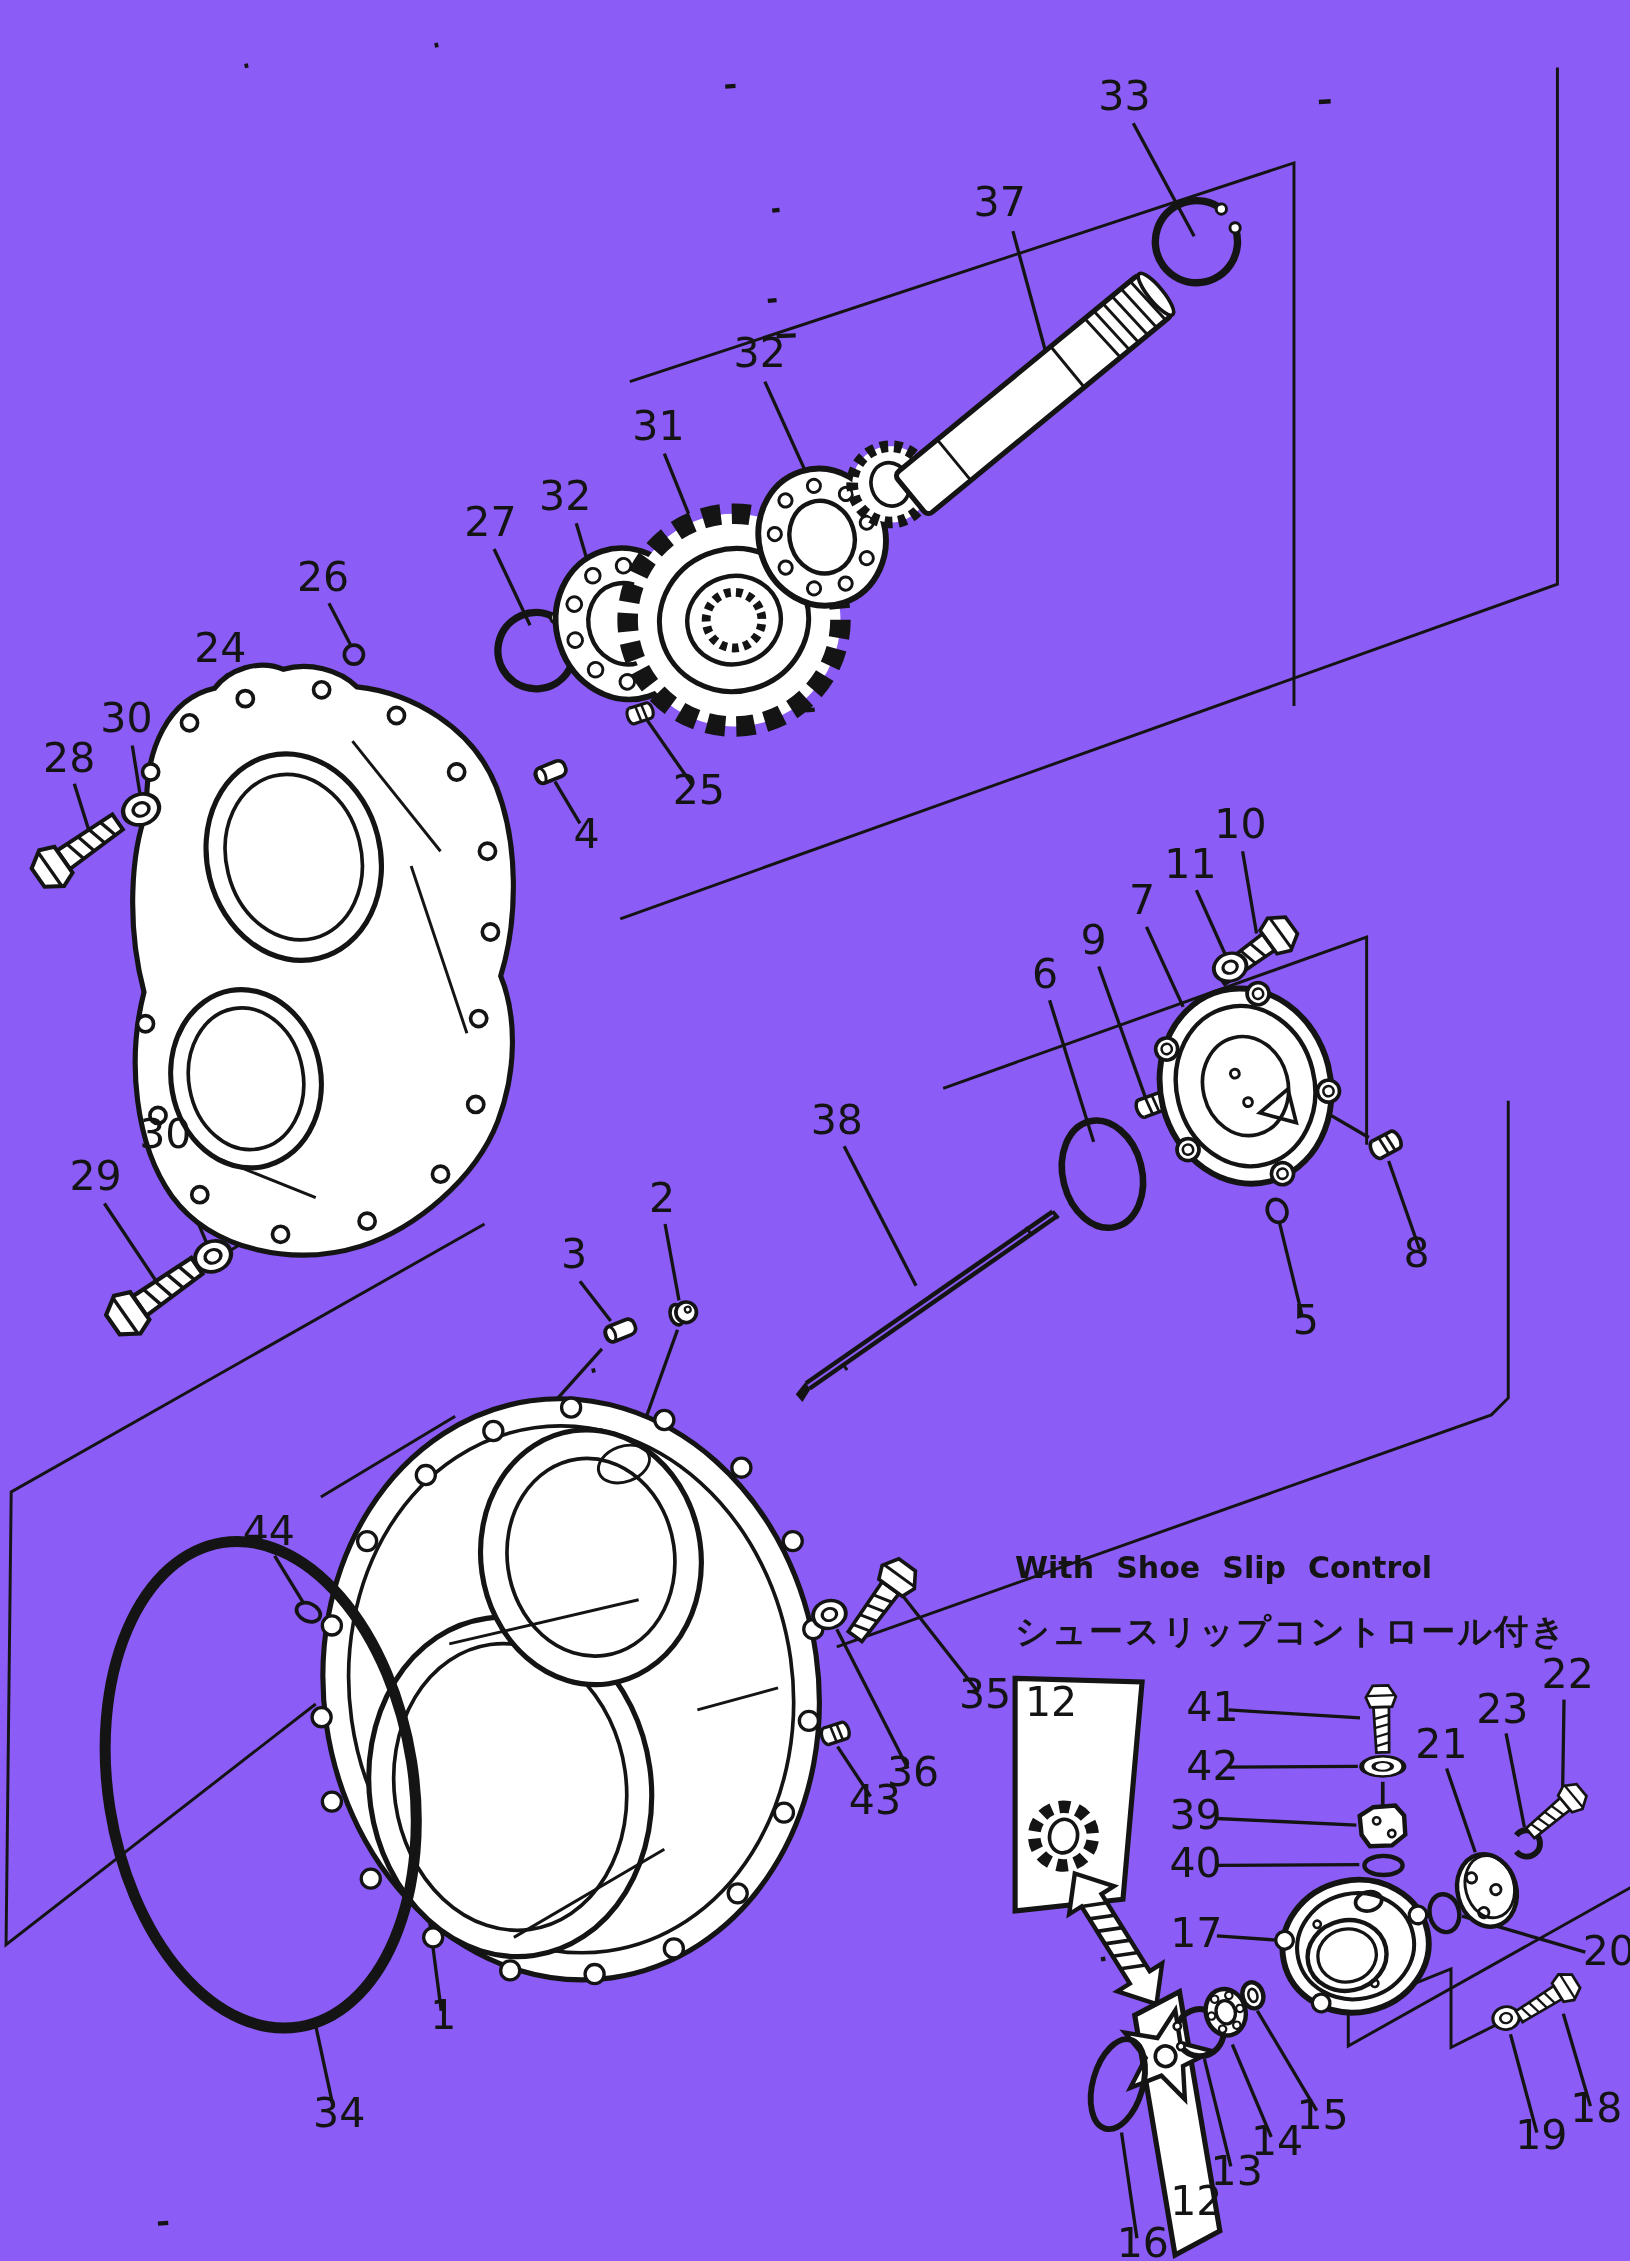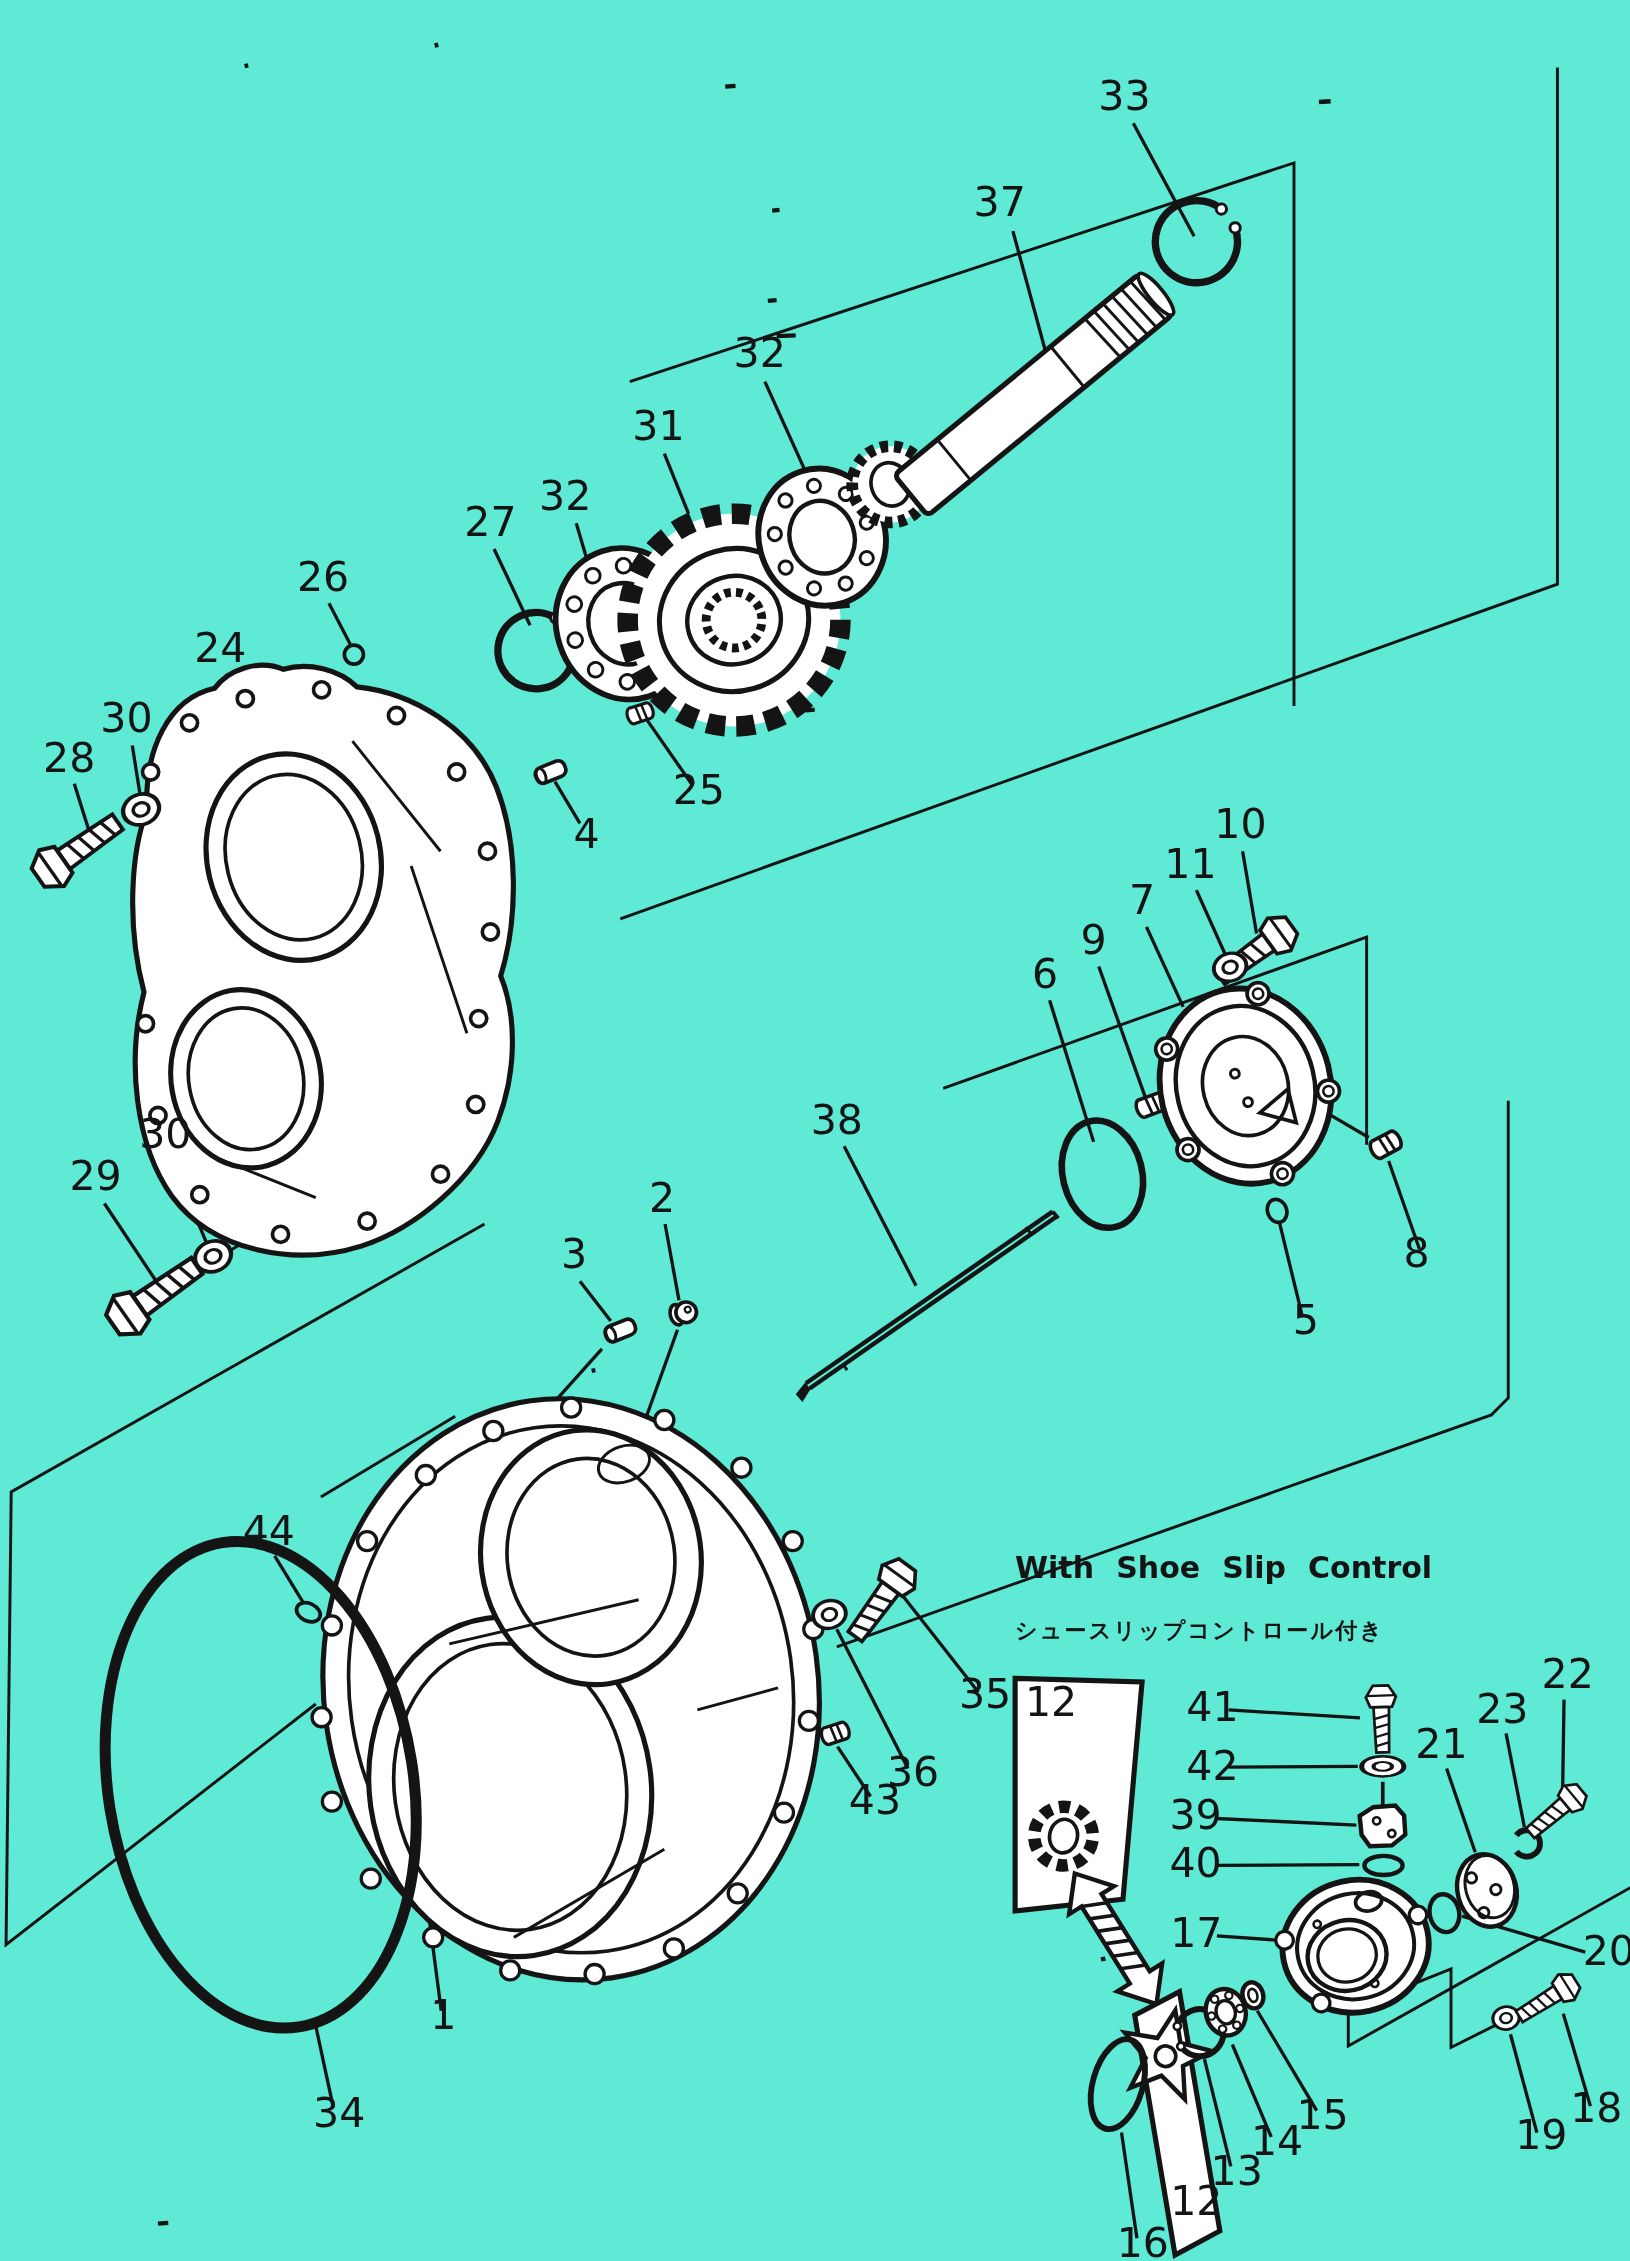--- a/index.html
+++ b/index.html
@@ -1,21 +1,21 @@
 <!DOCTYPE html>
 <html style="font-size:11.7px"><head>
 <meta charset="utf-8">
 <style>
   html,body{margin:0;padding:0;background:#fff;}
-  #page{position:relative;width:1631px;height:2261px;background:#5eead4;overflow:hidden;}
+  #page{position:relative;width:1631px;height:2261px;background:#8b5cf6;overflow:hidden;}
   svg{position:absolute;left:0;top:0;}
   svg text{font-family:"DejaVu Sans",sans-serif;fill:#141414;}
   .callout{font-size:56px;}
   .caption-jp{position:absolute;left:1015px;top:1609px;font-family:"DejaVu Sans",sans-serif;
-              font-size:22px;font-weight:bold;letter-spacing:2.2px;color:#141414;white-space:nowrap;margin-top:7px;}
+              font-size:34px;font-weight:bold;letter-spacing:2.2px;color:#141414;white-space:nowrap;}
   .caption-en{position:absolute;left:1015px;top:1550px;font-family:"DejaVu Sans",sans-serif;
               font-size:30px;font-weight:bold;word-spacing:11.7px;color:#141414;white-space:nowrap;}
   .ink{stroke:#141414;fill:none;}
 </style>
 </head>
 <body>
 
 <div id="page">
   <svg id="fig" width="1631" height="2261" viewBox="0 0 2222 3081" xmlns="http://www.w3.org/2000/svg">
 

